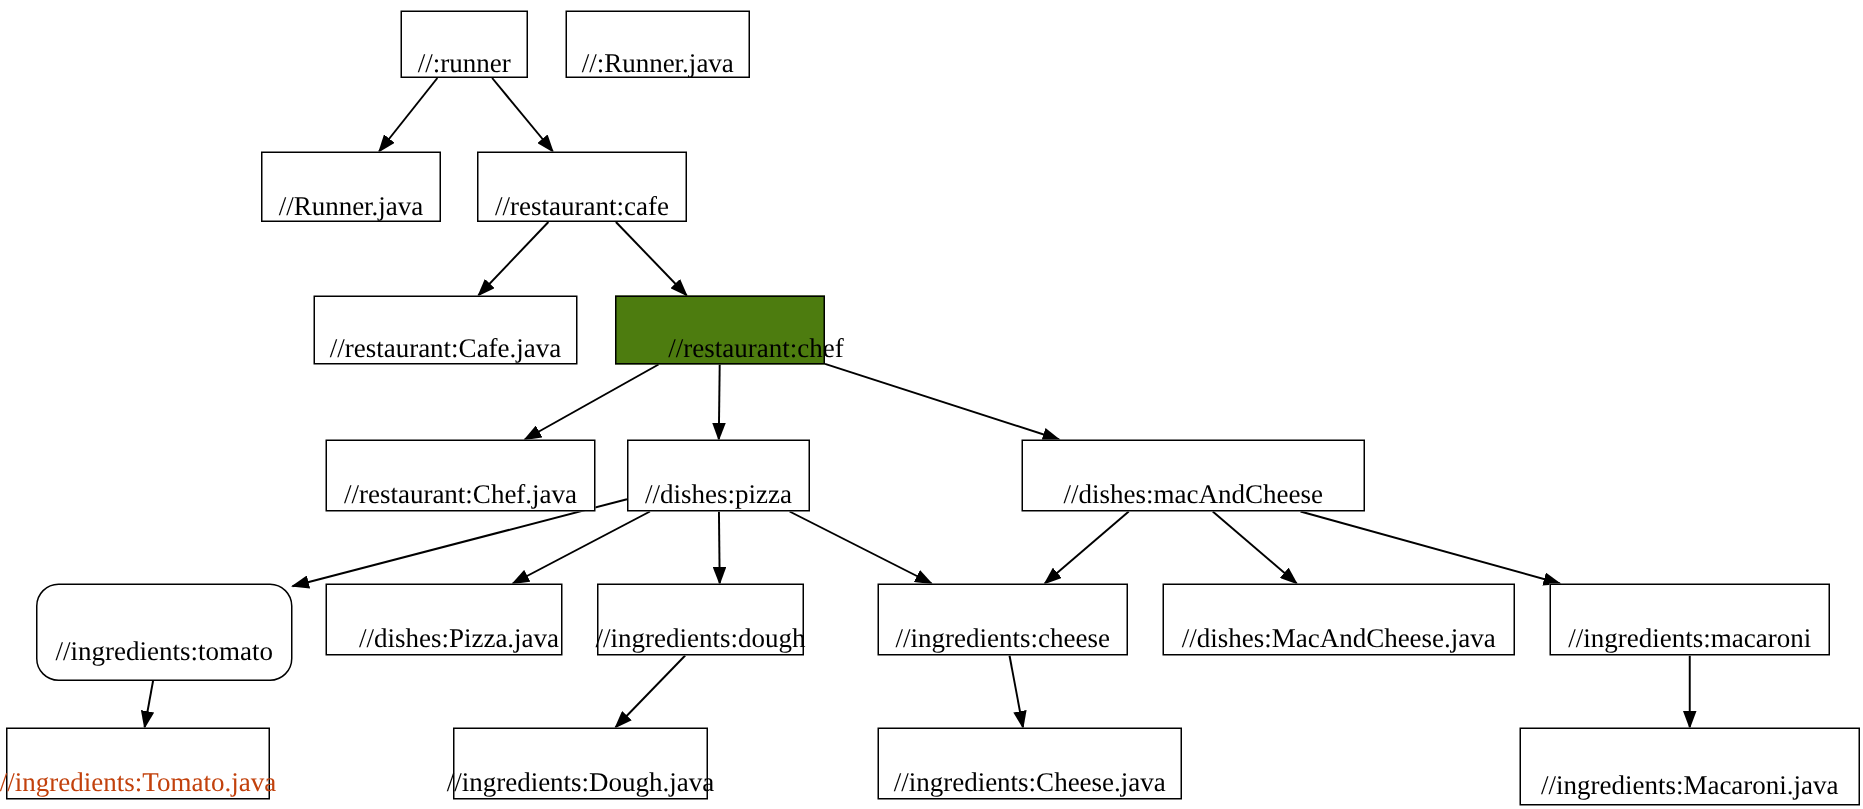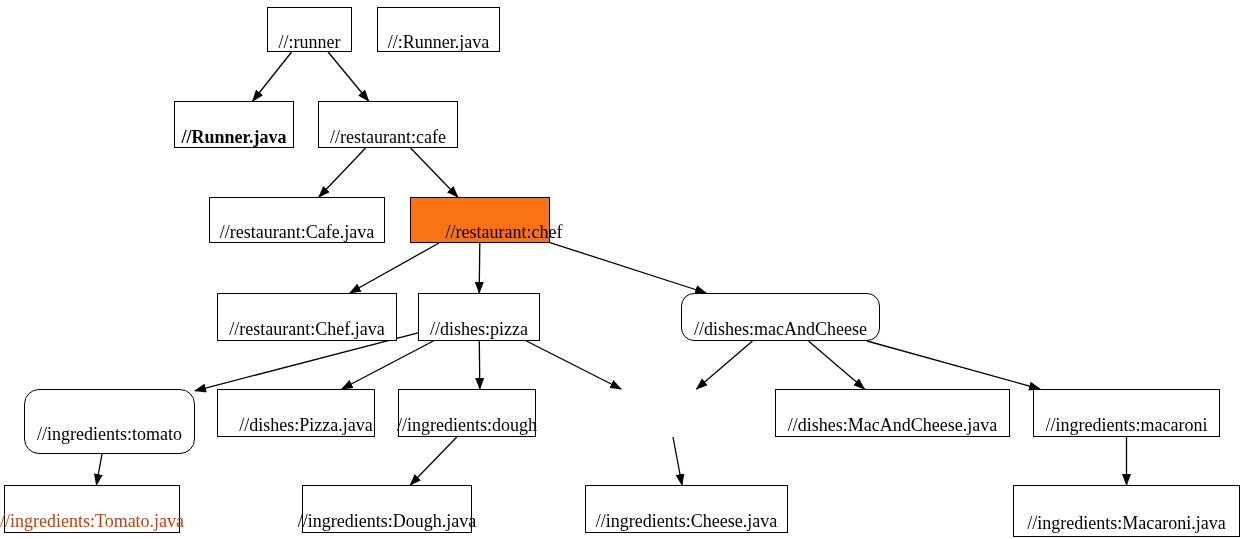--- a/index.html
+++ b/index.html
@@ -79,48 +79,51 @@
       </g>
   </svg>
 
 <div class="node" style="left: 267px; top: 7px; width: 85px; height: 45px; border-color: rgb(0, 0, 0); background: rgb(255, 255, 255);">
       <span class="label" style="color: rgb(0, 0, 0);">//:runner</span>
     </div>
     <div class="node" style="left: 377px; top: 7px; width: 123px; height: 45px; border-color: rgb(0, 0, 0); background: rgb(255, 255, 255);">
       <span class="label" style="color: rgb(0, 0, 0);">//:Runner.java</span>
     </div>
     <div class="node" style="left: 174px; top: 101px; width: 120px; height: 47px; border-color: rgb(0, 0, 0); background: rgb(255, 255, 255);">
-      <span class="label" style="color: rgb(0, 0, 0); font-weight: bold;">//Runner.java</span>
+      <span class="label" style="color: rgb(0, 0, 0);">//Runner.java</span>
     </div>
     <div class="node" style="left: 318px; top: 101px; width: 140px; height: 47px; border-color: rgb(0, 0, 0); background: rgb(255, 255, 255);">
       <span class="label" style="color: rgb(0, 0, 0);">//restaurant:cafe</span>
     </div>
     <div class="node" style="left: 209px; top: 197px; width: 176px; height: 46px; border-color: rgb(0, 0, 0); background: rgb(255, 255, 255);">
       <span class="label" style="color: rgb(0, 0, 0);">//restaurant:Cafe.java</span>
     </div>
-    <div class="node" style="left: 410px; top: 197px; width: 140px; height: 46px; border-color: rgb(0, 0, 0); background: #f97316; padding-left: 48px;">
+    <div class="node" style="left: 410px; top: 197px; width: 140px; height: 46px; border-color: rgb(0, 0, 0); background: #4d7c0f; padding-left: 48px;">
       <span class="label" style="color: rgb(0, 0, 0);">//restaurant:chef</span>
     </div>
     <div class="node" style="left: 217px; top: 293px; width: 180px; height: 48px; border-color: rgb(0, 0, 0); background: rgb(255, 255, 255);">
       <span class="label" style="color: rgb(0, 0, 0);">//restaurant:Chef.java</span>
     </div>
     <div class="node" style="left: 418px; top: 293px; width: 122px; height: 48px; border-color: rgb(0, 0, 0); background: rgb(255, 255, 255);">
       <span class="label" style="color: rgb(0, 0, 0);">//dishes:pizza</span>
     </div>
-    <div class="node" style="left: 681px; top: 293px; width: 199px; height: 48px; border-color: rgb(0, 0, 0); background: rgb(255, 255, 255); border-radius: 13px;">
+    <div class="node" style="left: 681px; top: 293px; width: 229px; height: 48px; border-color: rgb(0, 0, 0); background: rgb(255, 255, 255);">
       <span class="label" style="color: rgb(0, 0, 0);">//dishes:macAndCheese</span>
     </div>
     <div class="node" style="left: 24px; top: 389px; width: 171px; height: 65px; border-color: rgb(0, 0, 0); background: rgb(255, 255, 255); border-radius: 15px;">
       <span class="label" style="color: rgb(0, 0, 0);">//ingredients:tomato</span>
     </div>
     <div class="node" style="left: 217px; top: 389px; width: 158px; height: 48px; border-color: rgb(0, 0, 0); background: rgb(255, 255, 255); padding-left: 20px;">
       <span class="label" style="color: rgb(0, 0, 0);">//dishes:Pizza.java</span>
     </div>
     <div class="node" style="left: 398px; top: 389px; width: 138px; height: 48px; border-color: rgb(0, 0, 0); background: rgb(255, 255, 255);">
       <span class="label" style="color: rgb(0, 0, 0);">//ingredients:dough</span>
+    </div>
+    <div class="node" style="left: 585px; top: 389px; width: 167px; height: 48px; border-color: rgb(0, 0, 0); background: rgb(255, 255, 255);">
+      <span class="label" style="color: rgb(0, 0, 0);">//ingredients:cheese</span>
     </div>
     <div class="node" style="left: 1033px; top: 389px; width: 187px; height: 48px; border-color: rgb(0, 0, 0); background: rgb(255, 255, 255);">
       <span class="label" style="color: rgb(0, 0, 0);">//ingredients:macaroni</span>
     </div>
     <div class="node" style="left: 775px; top: 389px; width: 235px; height: 48px; border-color: rgb(0, 0, 0); background: rgb(255, 255, 255);">
       <span class="label" style="color: rgb(0, 0, 0);">//dishes:MacAndCheese.java</span>
     </div>
     <div class="node" style="left: 4px; top: 485px; width: 176px; height: 48px; border-color: rgb(0, 0, 0); background: rgb(255, 255, 255);">
       <span class="label" style="color: #c2410c;">//ingredients:Tomato.java</span>
     </div>

